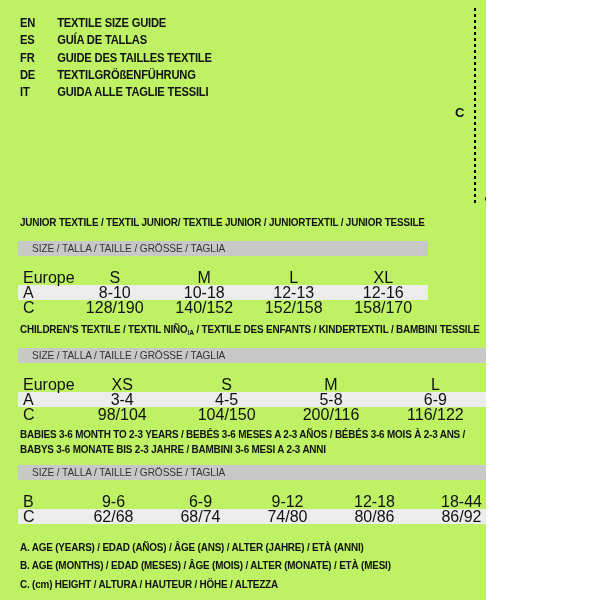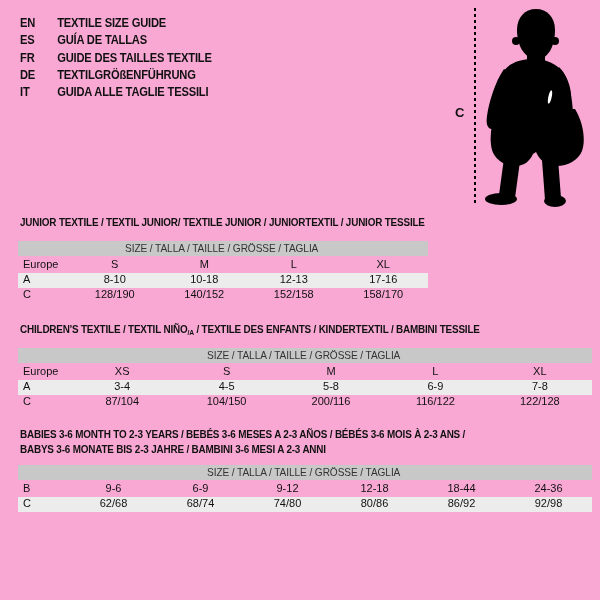--- a/index.html
+++ b/index.html
@@ -1,17 +1,17 @@
 <!DOCTYPE html>
 <html style="--header-bar: #c8c8c8; --row-alt: #ececec; --silhouette: #000000;"><head>
 <meta charset="utf-8">
 <style>
   html,body{margin:0;padding:0;background:#fff;}
   #stage{
-    position:relative;width:600px;height:600px;background:#f9a8d4;overflow:hidden;
+    position:relative;width:486px;height:600px;background:#bef264;overflow:hidden;
     font-family:"Liberation Sans","DejaVu Sans",sans-serif;color:#111;
   }
   
   .langs{position:absolute;left:20px;top:15px;}
   .lang-row{display:flex;font-weight:bold;font-size:12px;line-height:17.3px;
     transform:scaleX(0.93);transform-origin:0 0;letter-spacing:-0.2px;}
   .lang-code{width:40px;}
   
   .dash-line{position:absolute;left:474px;top:8px;width:2px;height:198px;
     background:repeating-linear-gradient(to bottom,#000 0 3px,transparent 3px 6px);}
@@ -20,23 +20,23 @@
   
   .sec-title{position:absolute;left:20px;font-weight:bold;font-size:11px;
     white-space:nowrap;letter-spacing:-0.2px;transform:scaleX(0.9);transform-origin:0 0;line-height:14.5px;}
   .sub{font-size:7.5px;vertical-align:-2px;}
   
   .size-table{position:absolute;left:18px;}
   .t1{width:410px;top:241px;}
   .t2{width:574px;top:348px;}
   .t3{width:574px;top:465px;}
   .bar{height:15px;background:var(--header-bar,#c8c8c8);color:#333;font-size:11px;
-    line-height:15px;padding-left:14px;box-sizing:border-box;margin-bottom:2px;text-align:center;}
+    line-height:15px;padding-left:14px;box-sizing:border-box;margin-bottom:14px;}
   .bar span{display:inline-block;transform:scaleX(0.92);transform-origin:0 50%;letter-spacing:-0.1px;}
-  .trow{display:flex;height:15px;align-items:flex-start;font-size:11px;}
+  .trow{display:flex;height:15px;align-items:center;font-size:16px;}
   .trow.alt{background:var(--row-alt,#ececec);}
   .rlabel{width:52px;padding-left:5px;box-sizing:border-box;}
   .cell{flex:1;text-align:center;}
   
   .notes{position:absolute;left:20px;top:538px;}
   .note{font-weight:bold;font-size:11px;line-height:18.4px;white-space:nowrap;
     letter-spacing:-0.2px;transform:scaleX(0.9);transform-origin:0 0;}
 </style>
 </head>
 <body>
@@ -96,21 +96,21 @@
       <span class="cell">S</span>
       <span class="cell">M</span>
       <span class="cell">L</span>
       <span class="cell">XL</span>
     </div>
     <div class="trow alt">
       <span class="rlabel">A</span>
       <span class="cell">8-10</span>
       <span class="cell">10-18</span>
       <span class="cell">12-13</span>
-      <span class="cell">17-16</span>
+      <span class="cell">12-16</span>
     </div>
     <div class="trow">
       <span class="rlabel">C</span>
       <span class="cell">128/190</span>
       <span class="cell">140/152</span>
       <span class="cell">152/158</span>
       <span class="cell">158/170</span>
     </div>
   </div>
 
@@ -132,21 +132,21 @@
     <div class="trow alt">
       <span class="rlabel">A</span>
       <span class="cell">3-4</span>
       <span class="cell">4-5</span>
       <span class="cell">5-8</span>
       <span class="cell">6-9</span>
       <span class="cell">7-8</span>
     </div>
     <div class="trow">
       <span class="rlabel">C</span>
-      <span class="cell">87/104</span>
+      <span class="cell">98/104</span>
       <span class="cell">104/150</span>
       <span class="cell">200/116</span>
       <span class="cell">116/122</span>
       <span class="cell">122/128</span>
     </div>
   </div>
 
   <div class="sec-title" style="top:427px">
     <div>BABIES 3-6 MONTH TO 2-3 YEARS / BEBÉS 3-6 MESES A 2-3 AÑOS / BÉBÉS 3-6 MOIS À 2-3 ANS /</div>
     <div>BABYS 3-6 MONATE BIS 2-3 JAHRE / BAMBINI 3-6 MESI A 2-3 ANNI</div>
@@ -168,14 +168,19 @@
       <span class="rlabel">C</span>
       <span class="cell">62/68</span>
       <span class="cell">68/74</span>
       <span class="cell">74/80</span>
       <span class="cell">80/86</span>
       <span class="cell">86/92</span>
       <span class="cell">92/98</span>
     </div>
   </div>
 
+  <div class="notes">
+    <div class="note">A. AGE (YEARS) / EDAD (AÑOS) / ÂGE (ANS) / ALTER (JAHRE) / ETÀ (ANNI)</div>
+    <div class="note">B. AGE (MONTHS) / EDAD (MESES) / ÂGE (MOIS) / ALTER (MONATE) / ETÀ (MESI)</div>
+    <div class="note">C. (cm) HEIGHT / ALTURA / HAUTEUR / HÖHE / ALTEZZA</div>
+  </div>
 
 </div>
 
 </body></html>

